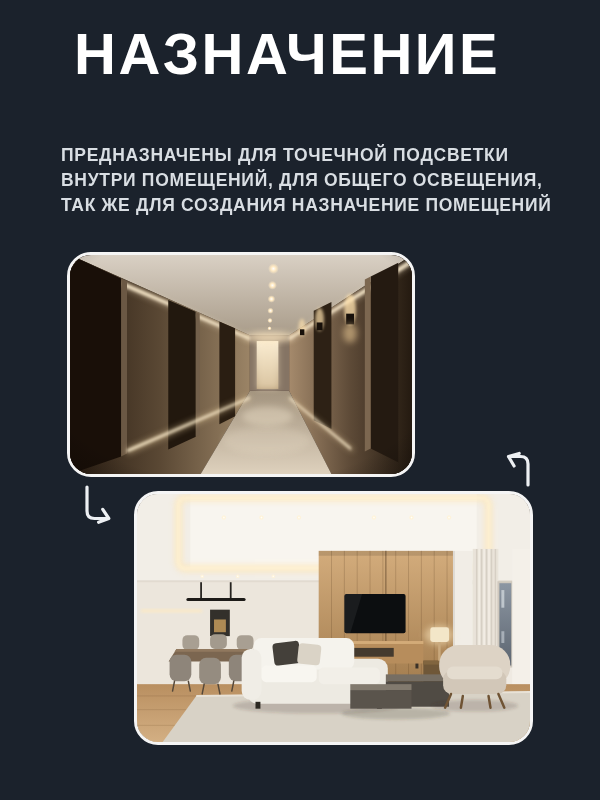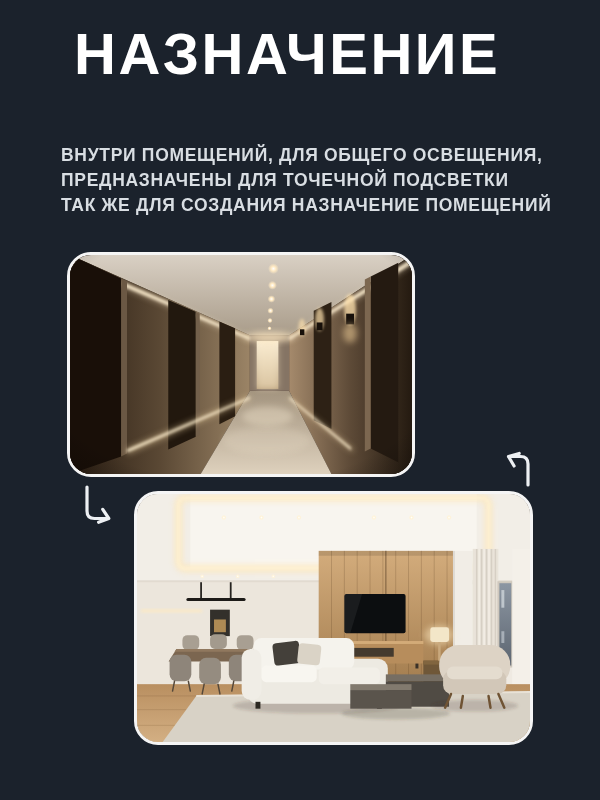--- a/index.html
+++ b/index.html
@@ -33,22 +33,22 @@
   .arrow-side{left:79px;top:485px;width:38px;height:46px;}
 </style>
 </head>
 <body>
 
 <div class="poster">
 
   <h1 class="page-title">НАЗНАЧЕНИЕ</h1>
 
   <p class="page-desc">
+    <span>ПРЕДНАЗНАЧЕНЫ ДЛЯ ТОЧЕЧНОЙ ПОДСВЕТКИ</span>
     <span>ВНУТРИ ПОМЕЩЕНИЙ, ДЛЯ ОБЩЕГО ОСВЕЩЕНИЯ,</span>
-    <span>ПРЕДНАЗНАЧЕНЫ ДЛЯ ТОЧЕЧНОЙ ПОДСВЕТКИ</span>
     <span>ТАК ЖЕ ДЛЯ СОЗДАНИЯ НАЗНАЧЕНИЕ ПОМЕЩЕНИЙ</span>
   </p>
 
   <figure class="photo-card card-corridor" role="img" aria-label="Коридор с точечной подсветкой и настенными светильниками">
     <svg viewBox="0 0 348 224" preserveAspectRatio="none">
       <defs>
         <linearGradient id="c-ceil" x1="0" y1="0" x2="0" y2="1">
             <stop offset="0" stop-color="#d9d0c4"></stop>
             <stop offset="1" stop-color="#a99c8a"></stop>
           </linearGradient>

